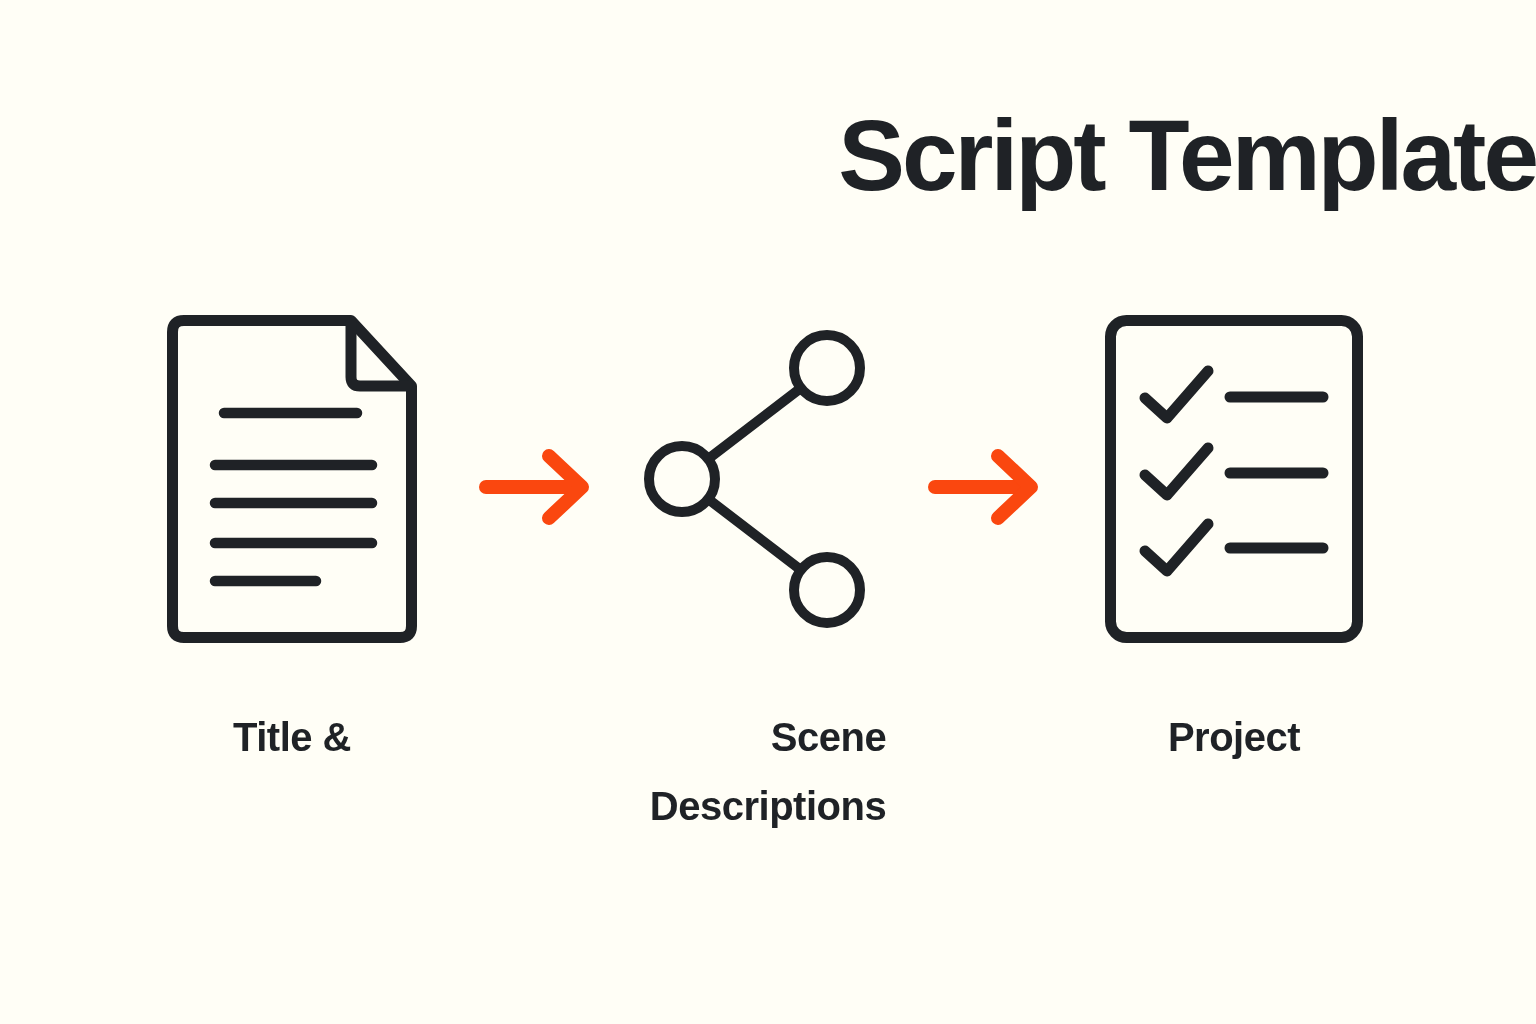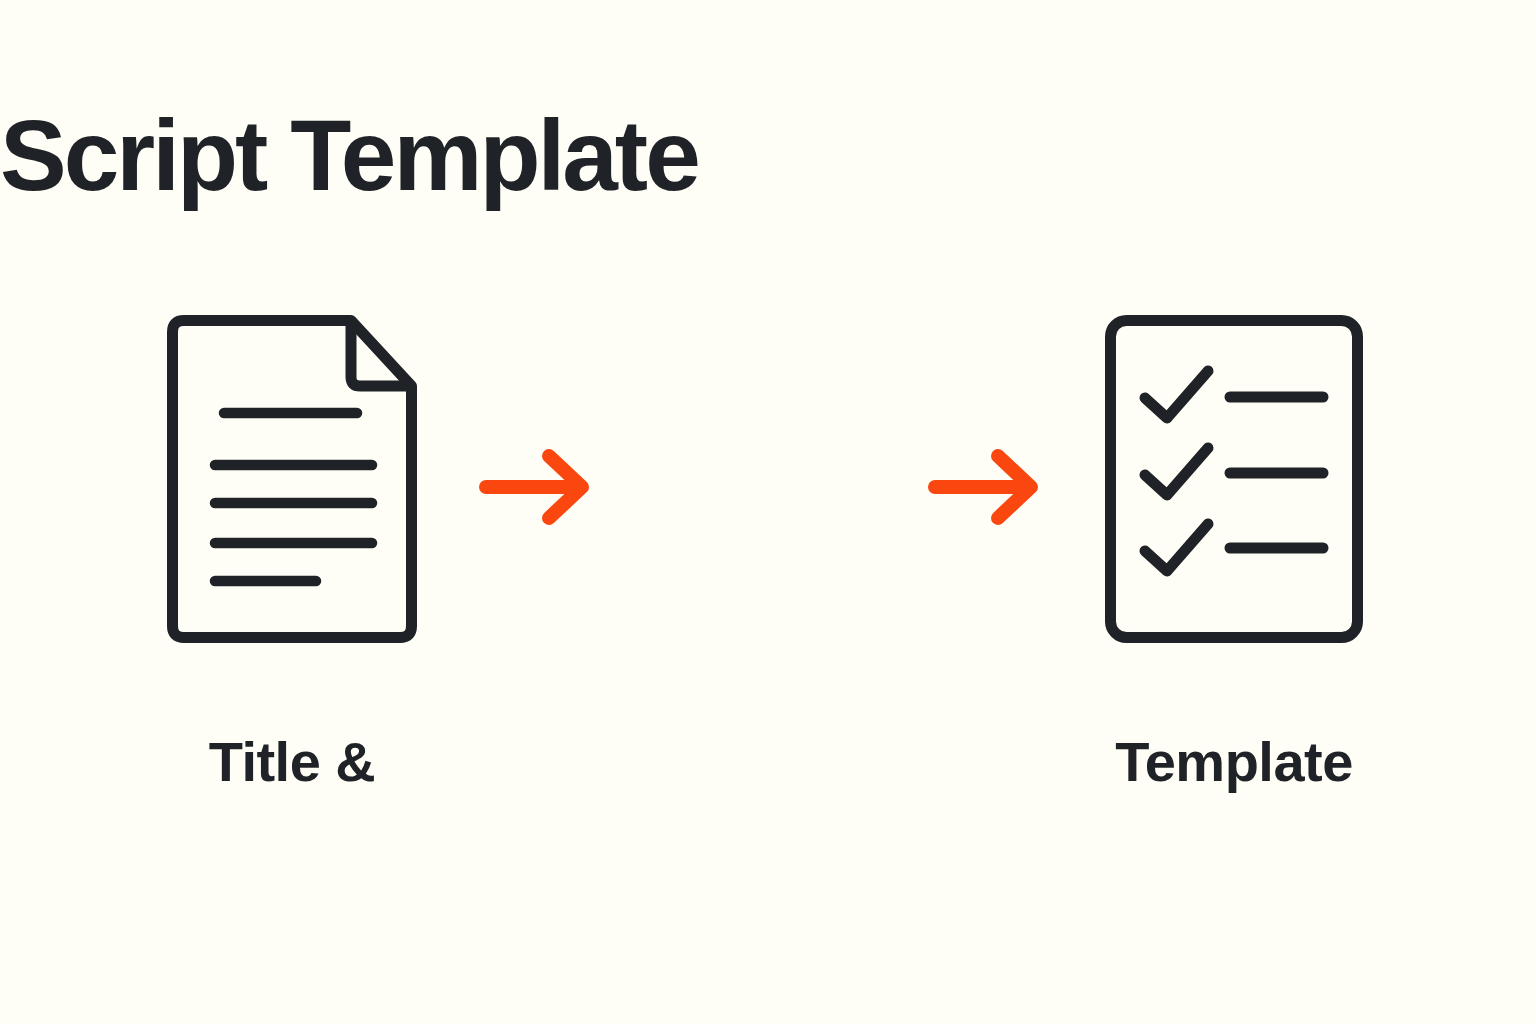--- a/index.html
+++ b/index.html
@@ -17,21 +17,21 @@
     height: 1024px;
     background: var(--bg);
     overflow: hidden;
   }
 
   .title {
     position: absolute;
     top: 98px;
     left: 0;
     width: 100%;
-    text-align: left;
+    text-align: right;
     font-size: 100px;
     font-weight: 700;
     letter-spacing: -3px;
     color: var(--ink);
   }
 
   .step {
     position: absolute;
     top: 315px;
     width: 520px;
@@ -53,23 +53,23 @@
 
   .icon-stroke {
     stroke: var(--ink);
     fill: none;
     stroke-linecap: round;
     stroke-linejoin: round;
   }
   .icon-fill-bg { fill: var(--bg); }
 
   .label {
-    margin-top: 84px;
+    margin-top: 60px;
     text-align: right;
-    font-size: 56px;
+    font-size: 40px;
     line-height: 69px;
     font-weight: 600;
     letter-spacing: -0.5px;
     color: var(--ink);
     white-space: nowrap;
   }
 
   .arrow {
     position: absolute;
     top: 449px;
@@ -107,20 +107,35 @@
     </div>
   </div>
 
   <div class="arrow arrow-1">
     <svg width="116" height="76" viewBox="0 0 116 76">
       <path stroke-width="14" d="M9 38 H101"></path>
       <path stroke-width="14" d="M72 7 L105 38 L72 69"></path>
     </svg>
   </div>
 
+  <div class="step step-2">
+    <div class="icon-slot">
+      <svg width="228" height="304" viewBox="0 0 228 304">
+        <path class="icon-stroke" stroke-width="10" d="M41 152 L186 41"></path>
+        <path class="icon-stroke" stroke-width="10" d="M41 152 L186 263"></path>
+        <circle class="icon-stroke icon-fill-bg" stroke-width="10" cx="41" cy="152" r="33"></circle>
+        <circle class="icon-stroke icon-fill-bg" stroke-width="10" cx="186" cy="41" r="33"></circle>
+        <circle class="icon-stroke icon-fill-bg" stroke-width="10" cx="186" cy="263" r="33"></circle>
+      </svg>
+    </div>
+    <div class="label">
+      <div>Scene</div>
+      <div>Descriptions</div>
+    </div>
+  </div>
 
   <div class="arrow arrow-2">
     <svg width="116" height="76" viewBox="0 0 116 76">
       <path stroke-width="14" d="M9 38 H101"></path>
       <path stroke-width="14" d="M72 7 L105 38 L72 69"></path>
     </svg>
   </div>
 
   <div class="step step-3">
     <div class="icon-slot">
@@ -128,17 +143,17 @@
         <rect class="icon-stroke" stroke-width="11" x="5.5" y="5.5" width="247" height="317" rx="16"></rect>
         <path class="icon-stroke" stroke-width="11" d="M40 83 L62 103 L103 56"></path>
         <path class="icon-stroke" stroke-width="11" d="M125 82 H218"></path>
         <path class="icon-stroke" stroke-width="11" d="M40 160 L62 180 L103 133"></path>
         <path class="icon-stroke" stroke-width="11" d="M125 158 H218"></path>
         <path class="icon-stroke" stroke-width="11" d="M40 236 L62 256 L103 209"></path>
         <path class="icon-stroke" stroke-width="11" d="M125 233 H218"></path>
       </svg>
     </div>
     <div class="label">
-      <div>Template</div>
+      <div>Project</div>
     </div>
   </div>
 
 </div>
 
 </body></html>

